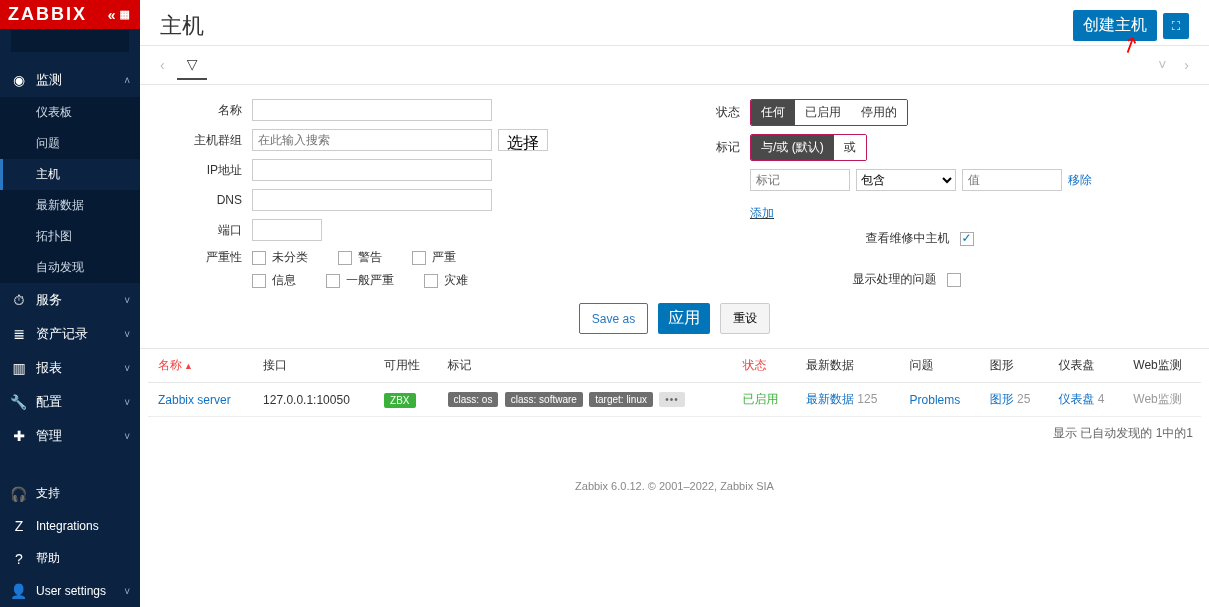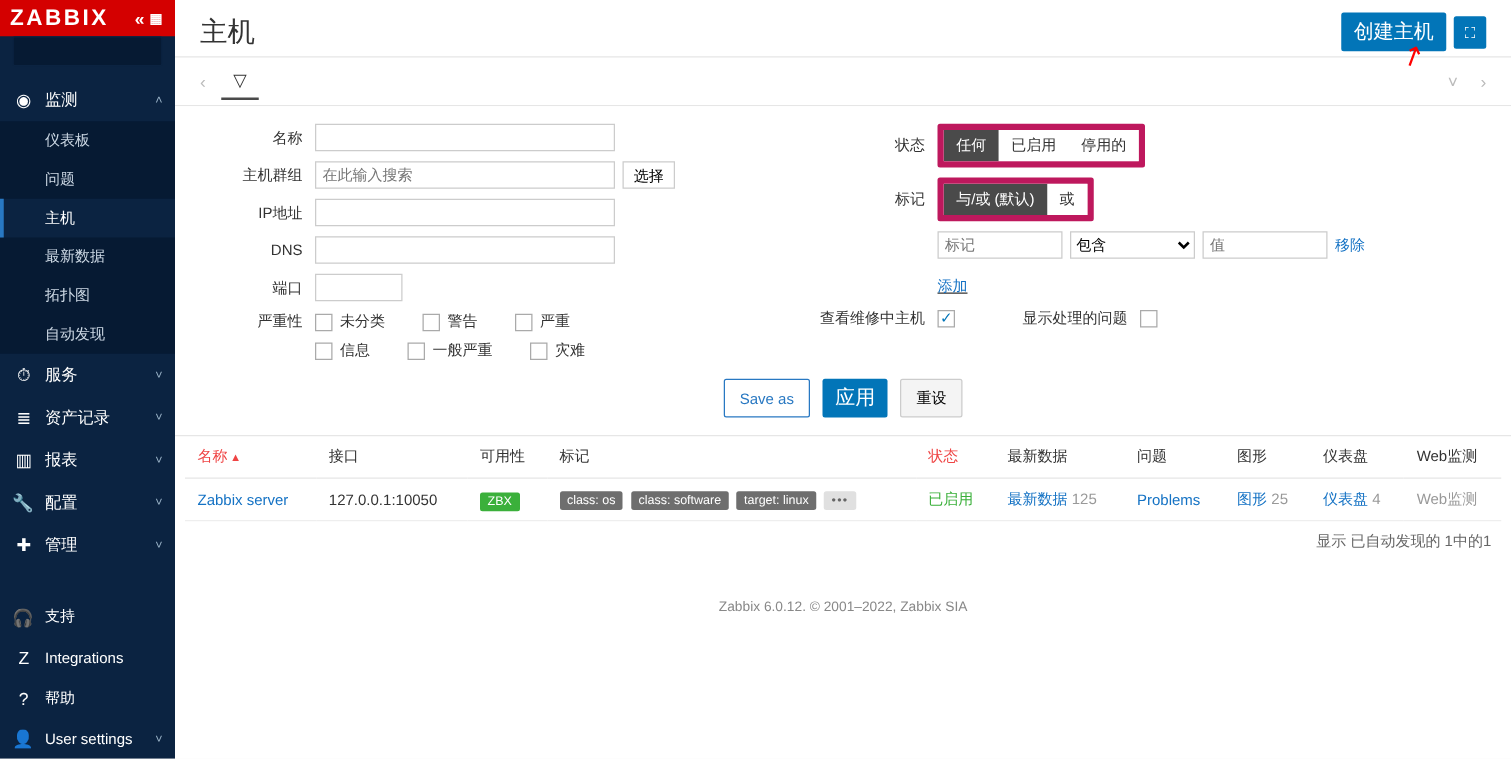--- a/index.html
+++ b/index.html
@@ -45,22 +45,22 @@
 .filter-col.right { flex: 1; }
 .frow { display: flex; align-items: center; }
 .frow .lbl { width: 82px; text-align: right; margin-right: 10px; color: #333; font-size: 12px; }
 .frow .lbl-wide { width: 110px; text-align: right; margin-right: 10px; color: #333; font-size: 12px; }
 .tinput { border: 1px solid #ccc; height: 22px; padding: 0 5px; font-size: 12px; outline: none; }
 .tinput.w240 { width: 240px; }
 .tinput.w100 { width: 100px; }
 .tinput.w70 { width: 70px; }
 .sel { border: 1px solid #ccc; height: 22px; font-size: 12px; background:#fff; }
 .sel.w100 { width: 100px; }
-.btn-plain { border: 1px solid #ccc; background: #fff; padding: 3px 8px; font-size: 12px; cursor: pointer; margin-left: 6px; height: 22px; }
-.seg { display: inline-flex; border: 5px solid #be185d; border-radius: 2px; overflow: hidden; }
+.btn-plain { border: 1px solid #ccc; background: #fff; padding: 3px 8px; font-size: 16px; cursor: pointer; margin-left: 6px; height: 22px; }
+.seg { display: inline-flex; border: 1px solid #be185d; border-radius: 2px; overflow: hidden; }
 .seg span { padding: 4px 10px; font-size: 12px; cursor: pointer; background: #fff; color: #333; }
 .seg span.on { background: #0275b8; color: #fff; }
 .seg.dark span.on { background: #4a4a4a; color: #fff; }
 .cb { width: 14px; height: 14px; border: 1px solid #aaa; display:inline-block; vertical-align:middle; margin-right:6px; cursor:pointer; background:#fff; position:relative;}
 .cb.checked::after{content:"✓"; position:absolute; top:-2px; left:1px; color:#0275b8; font-size:12px;}
 .link { color: #1472c4; cursor: pointer; }
 .tag-row { display:flex; gap:6px; margin-left:120px; align-items:center;}
 .tag-row .tinput { height:22px; }
 .add-row { margin-left:120px; margin-top:6px;text-decoration:underline;}
 
@@ -248,21 +248,21 @@
           <input class="tinput w100" placeholder="标记" style="">
           <select class="sel w100">
             <option>包含</option>
           </select>
           <input class="tinput w100" placeholder="值" style="">
           <span class="link">移除</span>
         </div>
         <div class="add-row">
           <span class="link">添加</span>
         </div>
-        <div class="frow" style="gap:48px;">
+        <div class="frow" style="gap:24px;flex-direction:column;">
           <div style="display:flex; align-items:center;">
             <span class="lbl-wide">查看维修中主机</span>
             <span class="cb checked"></span>
           </div>
           <div style="display:flex; align-items:center;">
             <span style="margin-right:10px;">显示处理的问题</span>
             <span class="cb"></span>
           </div>
         </div>
       </div>

